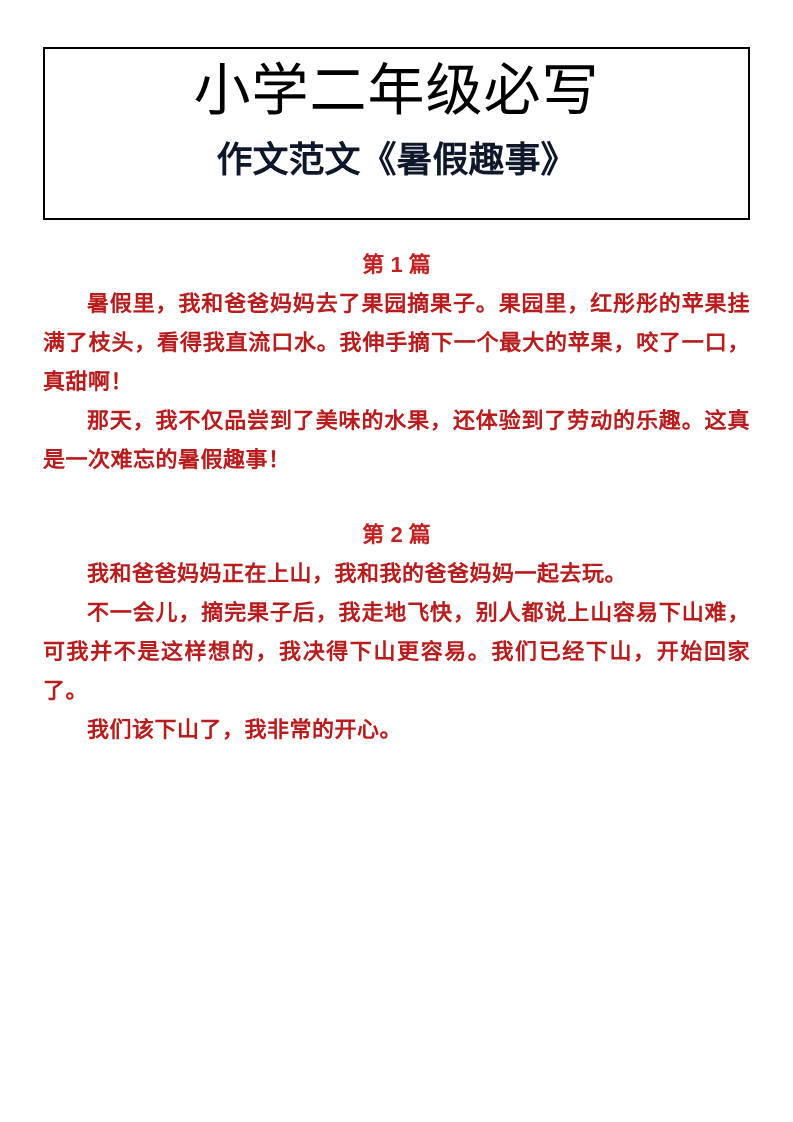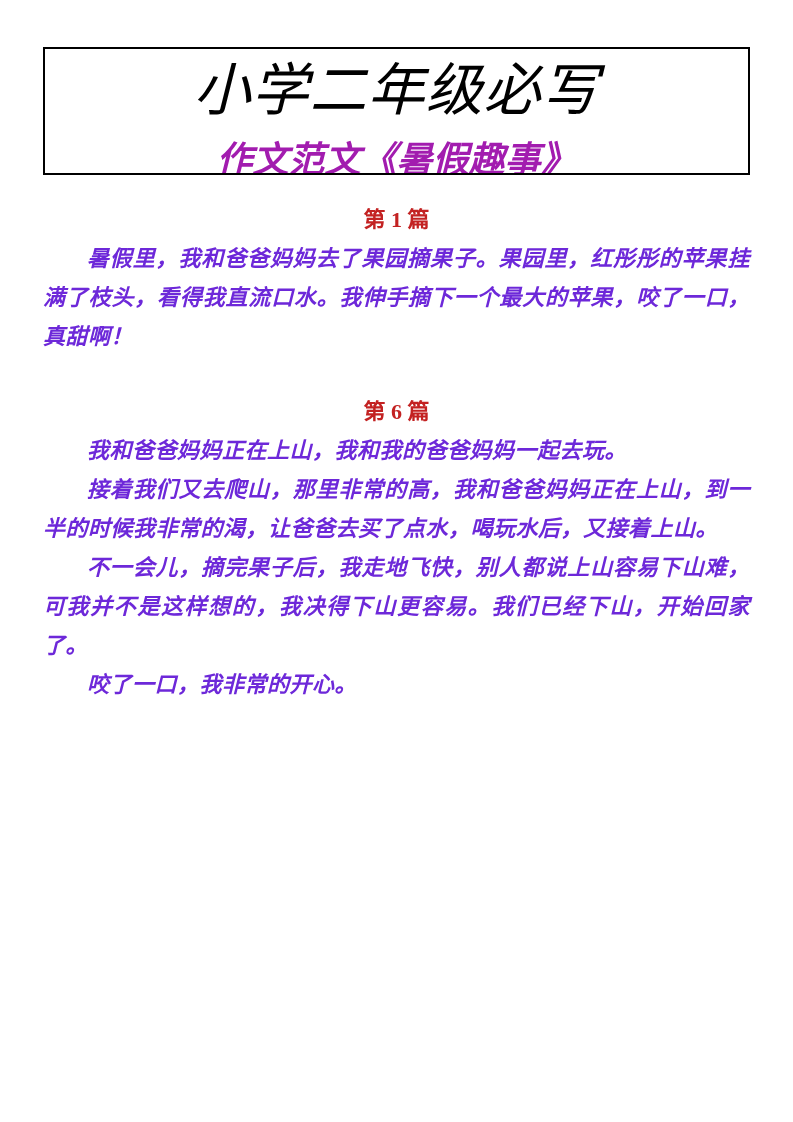--- a/index.html
+++ b/index.html
@@ -16,88 +16,86 @@
     box-sizing: border-box;
     width: 793px;
     height: 1122px;
     padding: 47px 43px 0 43px;
     background: #ffffff;
     color: #111111;
   }
   .title-box {
     box-sizing: border-box;
     width: 100%;
-    height: 128px;
+    height: 173px;
     border: 2px solid #000000;
     text-align: center;
     padding-top: 9px;
     overflow: hidden;
-    font-style: italic;
   }
   .doc-title {
     font-family: "Liberation Serif", "DejaVu Serif", serif;
     font-size: 57px;
     line-height: 66px;
     font-weight: 400;
     letter-spacing: 1px;
     color: #000000;
     white-space: nowrap;
   }
   .doc-subtitle {
     font-family: "Liberation Serif", "DejaVu Serif", serif;
     font-size: 36px;
     line-height: 44px;
     font-weight: 700;
     letter-spacing: 0px;
-    color: #a21caf;
+    color: #0f172a;
     margin-top: 14px;
     white-space: nowrap;
   }
   .essay-section { margin: 0; }
   .sec-heading {
     margin: 25px 0 0 0;
     text-align: center;
-    font-family: Liberation Serif, serif;
+    font-family: Liberation Sans, sans-serif;
     font-size: 22px;
     line-height: 39px;
     font-weight: 700;
     color: #C32222;
   }
   .sec-heading--second {
     margin-top: 36px;
   }
   .essay-paragraph {
     margin: 0;
     font-family: "Liberation Sans", "DejaVu Sans", sans-serif;
     font-size: 22px;
     line-height: 39px;
     font-weight: 600;
-    color: #6d28d9;
+    color: #b91c1c;
     text-indent: 2em;
     text-align: justify;
     letter-spacing: 0.5px;
-    font-style: italic;
   }
 </style>
 </head>
 <body>
 
 <div class="page">
 
   <div class="title-box">
     <div class="doc-title">小学二年级必写</div>
     <div class="doc-subtitle">作文范文《暑假趣事》</div>
   </div>
 
   <section class="essay-section">
     <h3 class="sec-heading">第 1 篇</h3>
     <p class="essay-paragraph">暑假里，我和爸爸妈妈去了果园摘果子。果园里，红彤彤的苹果挂满了枝头，看得我直流口水。我伸手摘下一个最大的苹果，咬了一口，真甜啊！</p>
+    <p class="essay-paragraph">那天，我不仅品尝到了美味的水果，还体验到了劳动的乐趣。这真是一次难忘的暑假趣事！</p>
   </section>
 
   <section class="essay-section">
-    <h3 class="sec-heading sec-heading--second">第 6 篇</h3>
+    <h3 class="sec-heading sec-heading--second">第 2 篇</h3>
     <p class="essay-paragraph">我和爸爸妈妈正在上山，我和我的爸爸妈妈一起去玩。</p>
-    <p class="essay-paragraph">接着我们又去爬山，那里非常的高，我和爸爸妈妈正在上山，到一半的时候我非常的渴，让爸爸去买了点水，喝玩水后，又接着上山。</p>
     <p class="essay-paragraph">不一会儿，摘完果子后，我走地飞快，别人都说上山容易下山难，可我并不是这样想的，我决得下山更容易。我们已经下山，开始回家了。</p>
-    <p class="essay-paragraph">咬了一口，我非常的开心。</p>
+    <p class="essay-paragraph">我们该下山了，我非常的开心。</p>
   </section>
 
 </div>
 
 </body></html>

